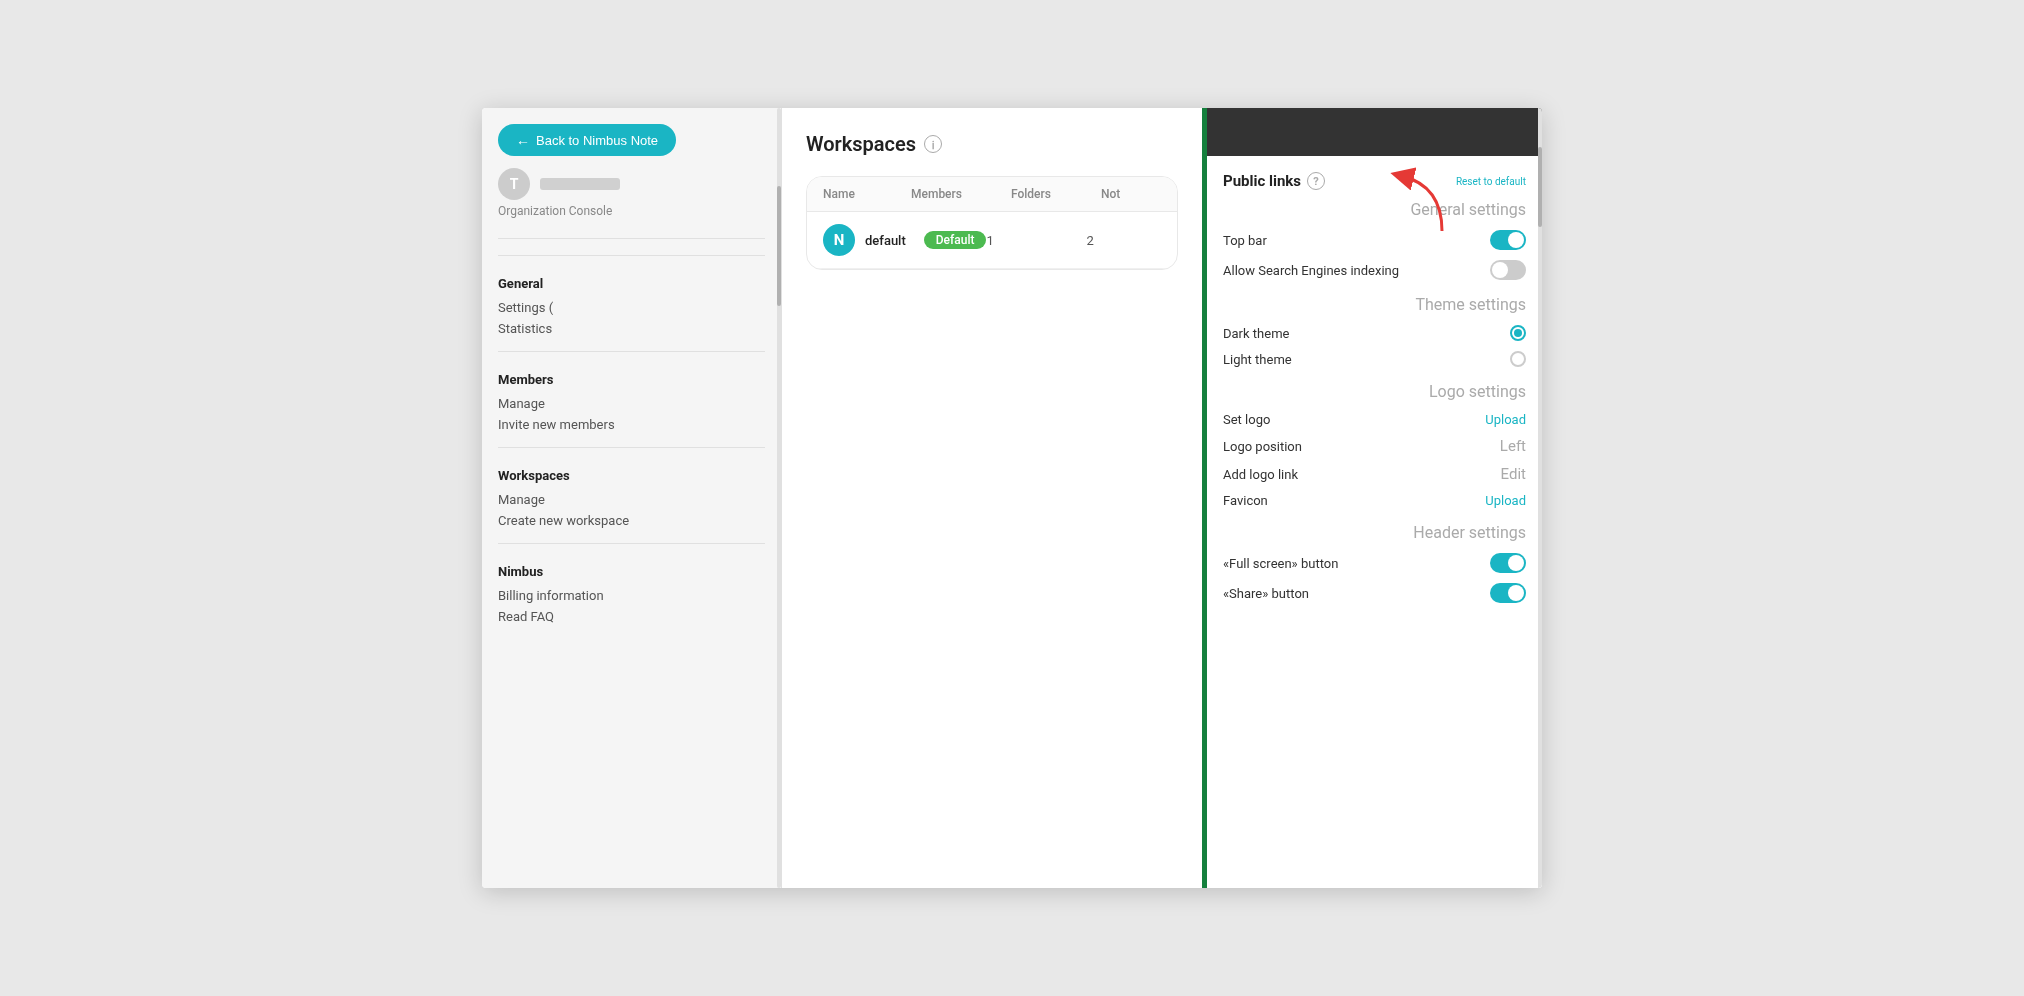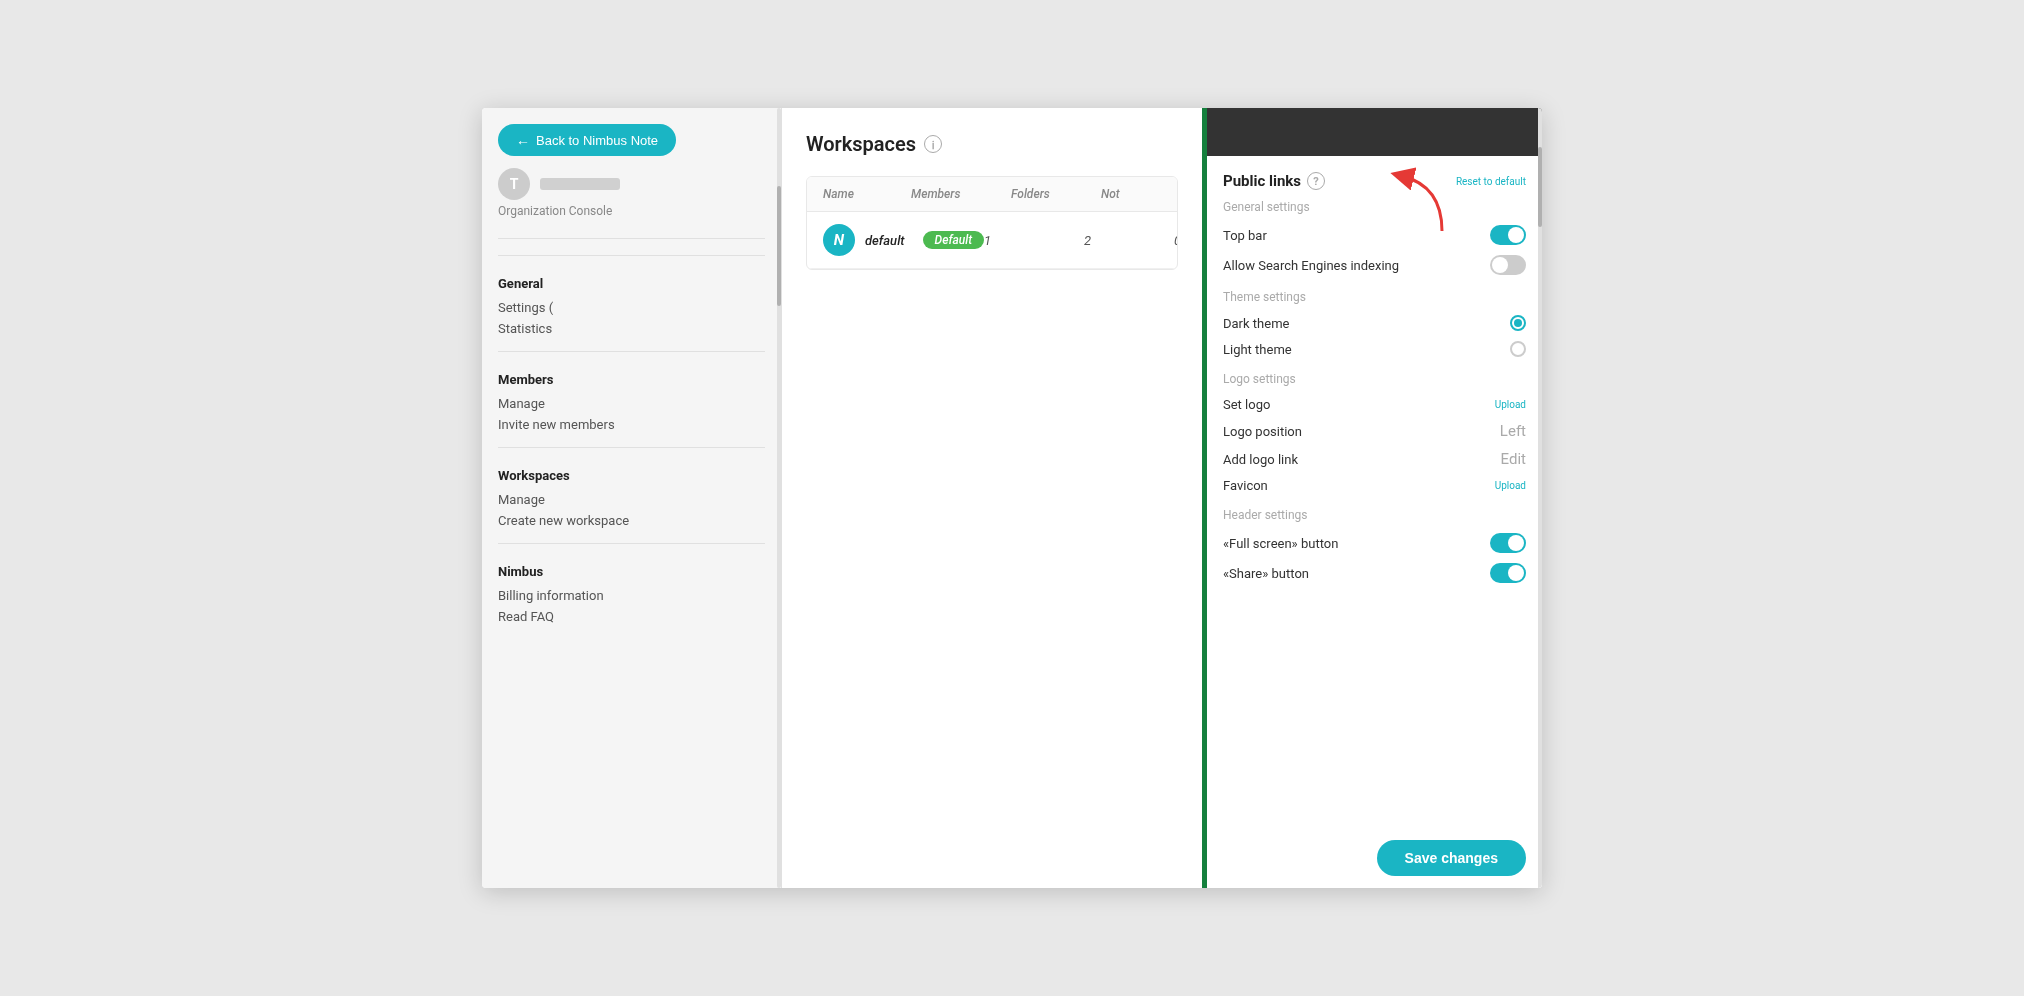--- a/index.html
+++ b/index.html
@@ -141,23 +141,22 @@
     }
     .info-icon {
       width: 18px; height: 18px;
       border-radius: 50%;
       border: 1.5px solid #aaa;
       display: flex; align-items: center; justify-content: center;
       font-size: 11px; color: #aaa; cursor: pointer;
     }
     .table-container {
       border: 1px solid #e8e8e8;
-      border-radius: 6px;
+      border-radius: 16px;
       overflow: hidden;
-      font-style: italic;
     }
     .table-header {
       display: grid;
       grid-template-columns: 1fr 100px 90px 60px;
       background: #fafafa;
       border-bottom: 1px solid #e8e8e8;
       padding: 10px 16px;
     }
     .table-header-cell {
       font-size: 12px;
@@ -238,23 +237,24 @@
       align-items: center;
       gap: 6px;
     }
     .reset-link {
       color: #1ab5c4;
       font-size: 10px;
       cursor: pointer;
       text-decoration: none;
     }
     .panel-subsection-label {
-      font-size: 12px;
+      font-size: 16px;
       color: #aaa;
       margin: 10px 0 6px 0;
+      text-align: right;
     }
     .setting-row {
       display: flex;
       align-items: center;
       justify-content: space-between;
       padding: 5px 0;
     }
     .setting-label {
       font-size: 13px;
       color: #333;
@@ -293,21 +293,21 @@
       width: 8px; height: 8px;
       border-radius: 50%;
       background: #1ab5c4;
     }
     .radio-btn.unselected {
       border-color: #ccc;
     }
     
     .action-link {
       color: #1ab5c4;
-      font-size: 10px;
+      font-size: 13px;
       cursor: pointer;
     }
     .action-link-gray {
       color: #aaa;
       font-size: 15px;
       cursor: pointer;
     }
     
     .save-btn-container {
       padding: 12px 16px;
@@ -532,22 +532,19 @@
         </div>
 
         <div class="setting-row">
           <span class="setting-label">«Share» button</span>
           <div class="toggle on">
             <div class="toggle-thumb"></div>
           </div>
         </div>
       </div>
 
-      <div class="save-btn-container">
-        <button class="save-btn">Save changes</button>
-      </div>
 
       <div class="right-scroll-indicator">
         <div class="right-scroll-thumb"></div>
       </div>
     </div>
   </div>
 </div>
 
 </body></html>

